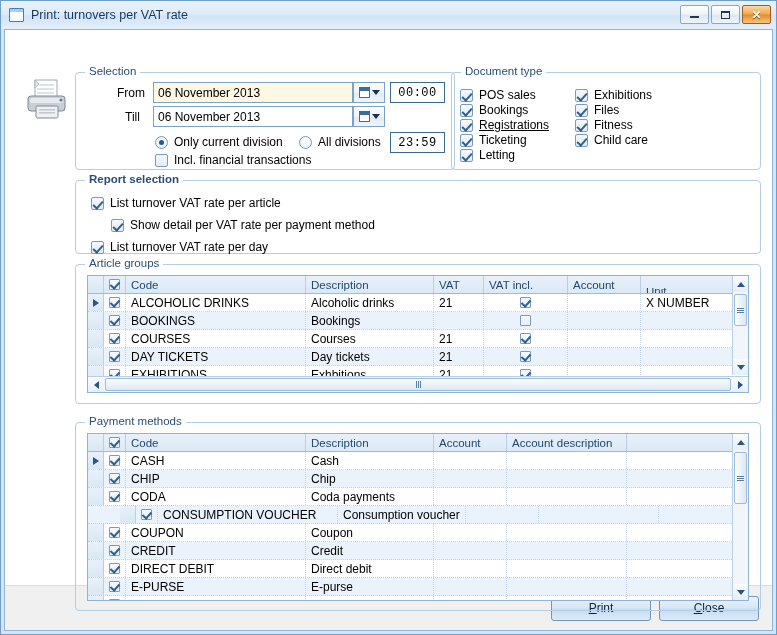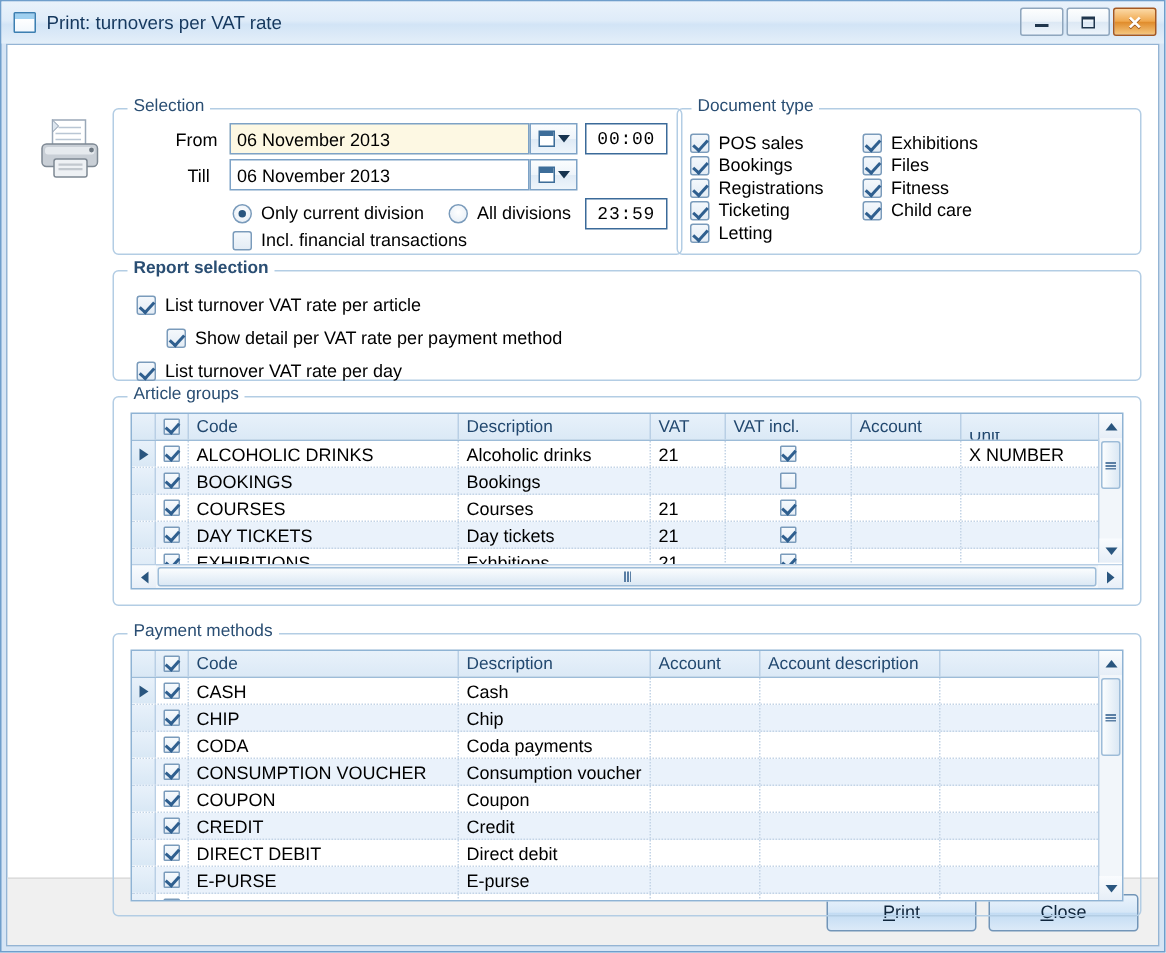--- a/index.html
+++ b/index.html
@@ -365,21 +365,21 @@
       </div>
       <div id="doctype-left">
           <div class="chk-row" style="left: 455px; top: 58px;">
             <span class="cb checked"></span>
             <span>POS sales</span>
           </div>
           <div class="chk-row" style="left: 455px; top: 73px;">
             <span class="cb checked"></span>
             <span>Bookings</span>
           </div>
-          <div class="chk-row" style="left: 455px; top: 88px;">
+          <div class="chk-row" style="left: 455px; top: 88px; text-decoration: underline;">
             <span class="cb checked"></span>
             <span>Registrations</span>
           </div>
           <div class="chk-row" style="left: 455px; top: 103px;">
             <span class="cb checked"></span>
             <span>Ticketing</span>
           </div>
           <div class="chk-row" style="left: 455px; top: 118px;">
             <span class="cb checked"></span>
             <span>Letting</span>
@@ -579,21 +579,21 @@
             <div class="row" style="height: 18px;">
               <div class="indcol"></div>
               <div class="cell ctr" style="width: 22px; flex: 0 0 22px;">
                 <span class="cb-sm checked"></span>
               </div>
               <div class="cell" style="width: 180px; flex: 0 0 180px;">CODA</div>
               <div class="cell" style="width: 128px; flex: 0 0 128px;">Coda payments</div>
               <div class="cell" style="width: 73px; flex: 0 0 73px;"></div>
               <div class="cell" style="width: 120px; flex: 0 0 120px;"></div>
             </div>
-            <div class="row alt" style="height: 18px;">
+            <div class="row alt" style="height: 18px; padding-left: 32px;">
               <div class="indcol"></div>
               <div class="cell ctr" style="width: 22px; flex: 0 0 22px;">
                 <span class="cb-sm checked"></span>
               </div>
               <div class="cell" style="width: 180px; flex: 0 0 180px;">CONSUMPTION VOUCHER</div>
               <div class="cell" style="width: 128px; flex: 0 0 128px;">Consumption voucher</div>
               <div class="cell" style="width: 73px; flex: 0 0 73px;"></div>
               <div class="cell" style="width: 120px; flex: 0 0 120px;"></div>
             </div>
             <div class="row" style="height: 18px;">

